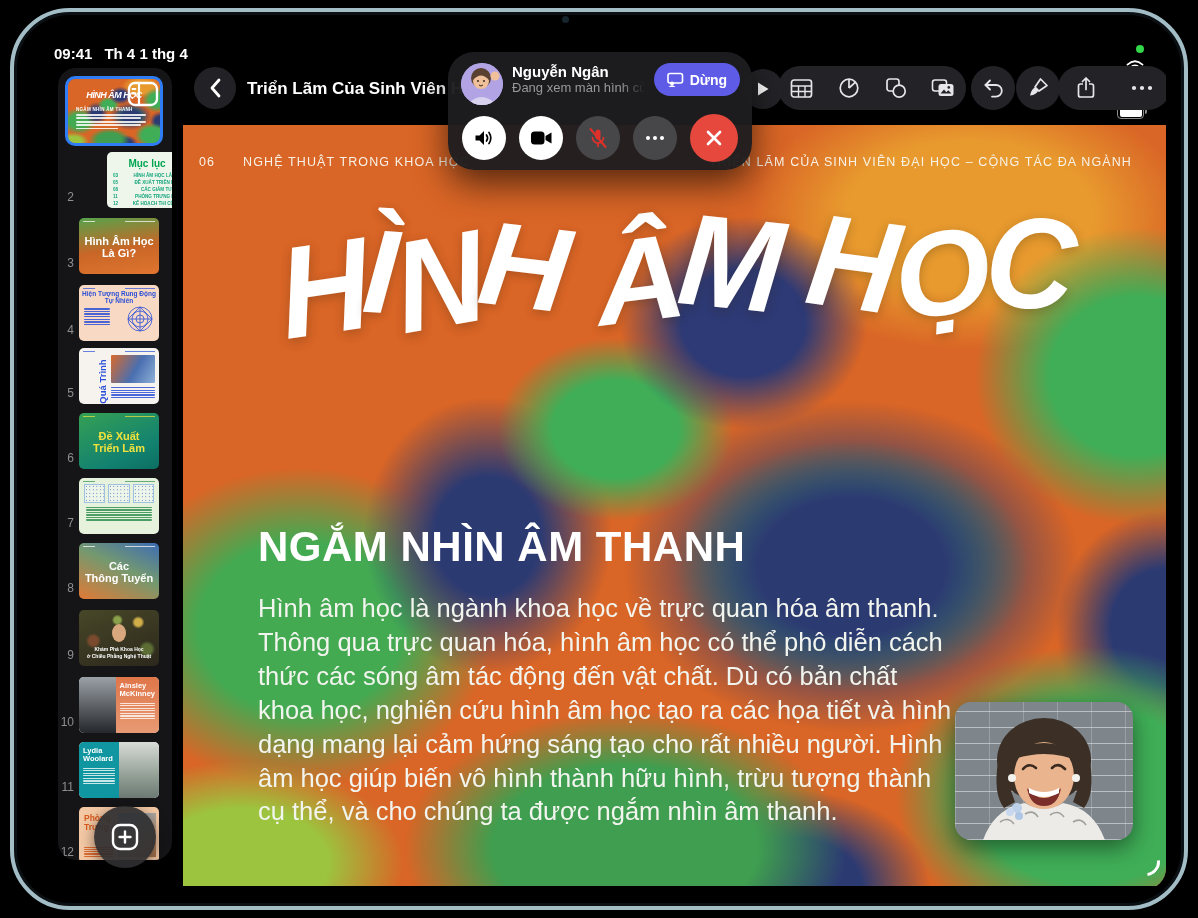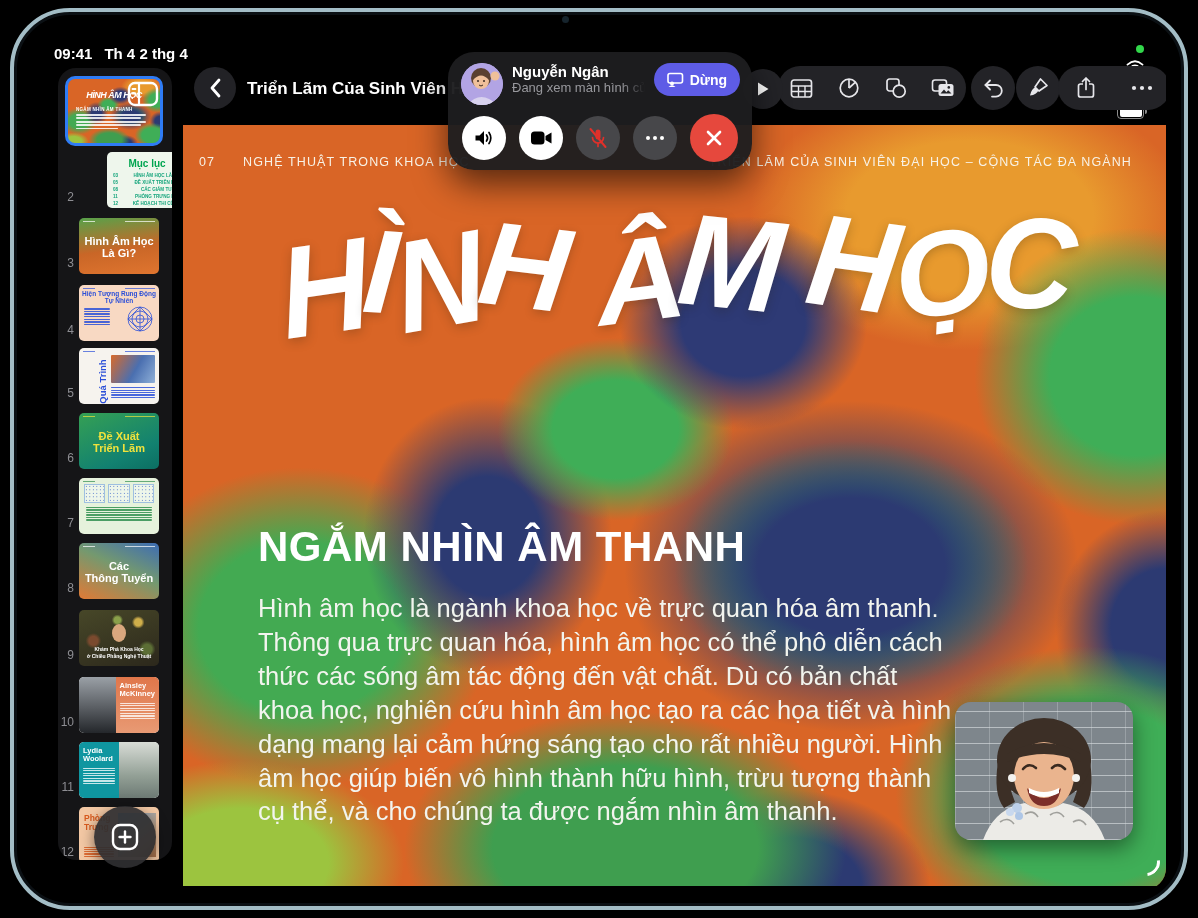--- a/index.html
+++ b/index.html
@@ -145,21 +145,21 @@
 <body>
 
 <div class="stage">
   <div class="frame">
     <div class="camera-dot"></div>
 
     <div class="screen">
 
       <div class="status-left">
         <span class="time">09:41</span>
-        <span class="date">Th 4 2 thg 4</span>
+        <span class="date">Th 4 1 thg 4</span>
       </div>
       <div class="status-right">
         <span class="green-dot"></span>
         <span>
           <svg width="18" height="13" viewBox="0 0 18 13">
               <path d="M1.5,4.6 Q9,-2.2 16.5,4.6" fill="none" stroke="#fff" stroke-width="1.8" stroke-linecap="round"></path>
               <path d="M4.4,7.6 Q9,3.5 13.6,7.6" fill="none" stroke="#fff" stroke-width="1.8" stroke-linecap="round"></path>
               <circle cx="9" cy="10.8" r="1.7" fill="#fff"></circle>
             </svg>
         </span>
@@ -490,21 +490,21 @@
                 <circle cx="3" cy="3" r="2.1" fill="#e6e6ea"></circle>
                 <circle cx="11" cy="3" r="2.1" fill="#e6e6ea"></circle>
                 <circle cx="19" cy="3" r="2.1" fill="#e6e6ea"></circle>
               </svg>
         </span>
           </button>
       </div>
 
       <div class="slide art-bg">
         <div class="slide-hdr">
-          <span class="hdr-num">07</span>
+          <span class="hdr-num">06</span>
           <span class="hdr-left">NGHỆ THUẬT TRONG KHOA HỌC</span>
           <span class="hdr-right">TRIỂN LÃM CỦA SINH VIÊN ĐẠI HỌC – CỘNG TÁC ĐA NGÀNH</span>
         </div>
         <div class="big-title" id="big-title"><span style="transform: rotate(-7deg) translateY(9px) scaleY(1.05);">H</span><span style="transform: rotate(5deg) translateY(-7px) scaleY(0.96);">Ì</span><span style="transform: rotate(-9deg) translateY(5px) scaleY(1.05);">N</span><span style="transform: rotate(8deg) translateY(-9px) scaleY(0.96);">H</span><span style="width: 30px;">&nbsp;</span><span style="transform: rotate(-6deg) translateY(7px) scaleY(0.96);">Â</span><span style="transform: rotate(7deg) translateY(-8px) scaleY(1.05);">M</span><span style="width: 30px;">&nbsp;</span><span style="transform: rotate(9deg) translateY(-5px) scaleY(1.05);">H</span><span style="transform: rotate(-8deg) translateY(7px) scaleY(0.96);">Ọ</span><span style="transform: rotate(6deg) translateY(-2px) scaleY(1.05);">C</span></div>
         <div class="slide-heading">NGẮM NHÌN ÂM THANH</div>
         <div class="slide-body">Hình âm học là ngành khoa học về trực quan hóa âm thanh. Thông qua trực quan hóa, hình âm học có thể phô diễn cách thức các sóng âm tác động đến vật chất. Dù có bản chất khoa học, nghiên cứu hình âm học tạo ra các họa tiết và hình dạng mang lại cảm hứng sáng tạo cho rất nhiều người. Hình âm học giúp biến vô hình thành hữu hình, trừu tượng thành cụ thể, và cho chúng ta được ngắm nhìn âm thanh.</div>
 
         <div class="pip">
           <svg width="178" height="138" viewBox="0 0 178 138">
             <path d="M43,60 q-5,32 6,46 l11,-6 q-8,-18 -4,-36 z" fill="#3c2f26"></path>

